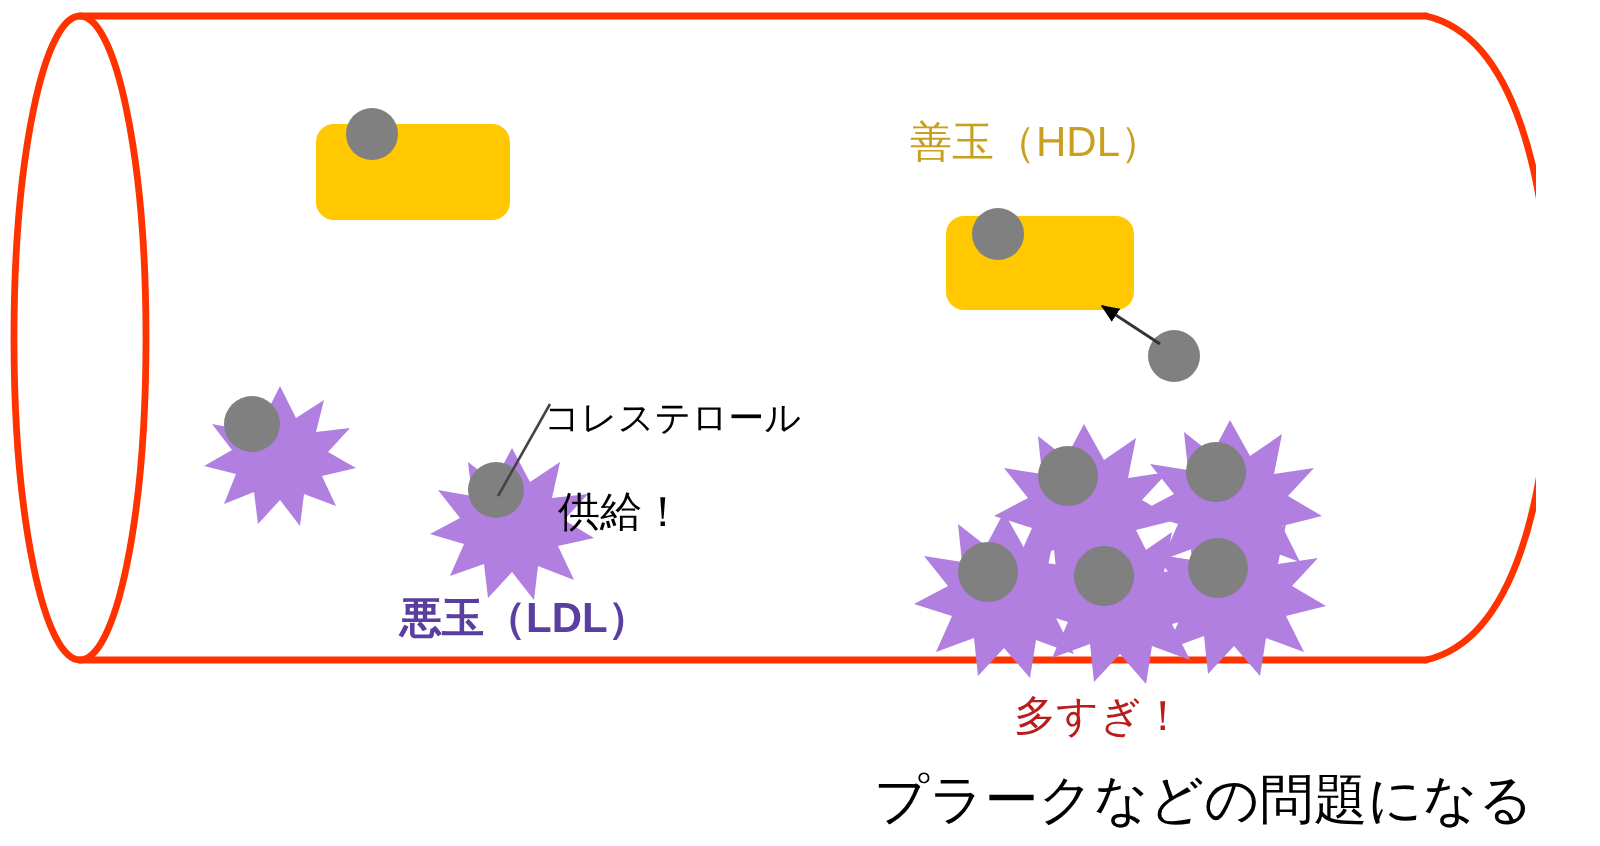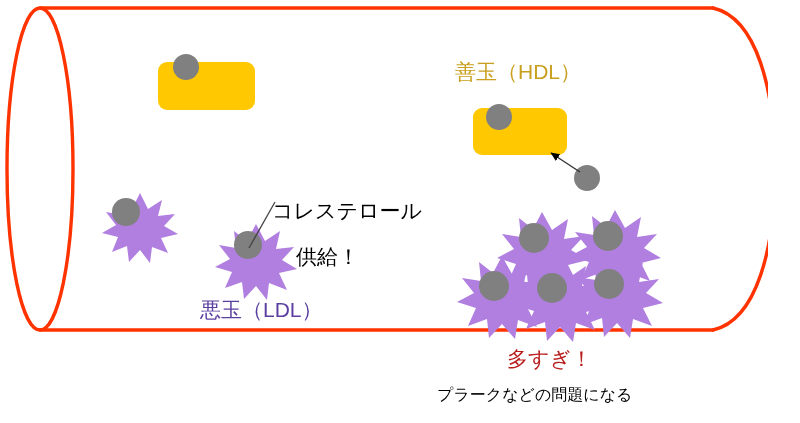--- a/index.html
+++ b/index.html
@@ -34,50 +34,51 @@
     top: 61px;
     font-size: 21px;
     color: #c8a01e;
     letter-spacing: 0px;
   }
   .lbl-ldl {
     left: 200px;
     top: 299px;
     font-size: 21px;
     color: #5b3fa0;
+    font-weight: bold;
   }
   .lbl-chol {
     left: 272px;
     top: 200px;
-    font-size: 21px;
+    font-size: 18px;
     color: #000000;
     text-align: right;
   }
   .lbl-supply {
-    left: 296px;
+    left: 279px;
     top: 246px;
     font-size: 21px;
     color: #000000;
   }
   .lbl-collect {
     left: 545px;
     top: 105px;
     font-size: 22px;
     color: #000000;
   }
   .lbl-toomany {
     left: 507px;
     top: 348px;
     font-size: 21px;
     color: #b91c1c;
   }
   .lbl-plaque {
     left: 437px;
     top: 387px;
-    font-size: 16px;
+    font-size: 27px;
     color: #000000;
   }
 </style>
 </head>
 <body>
 
 <div id="stage">
 
   <svg id="scene" viewBox="0 0 800 423">
     <defs>

